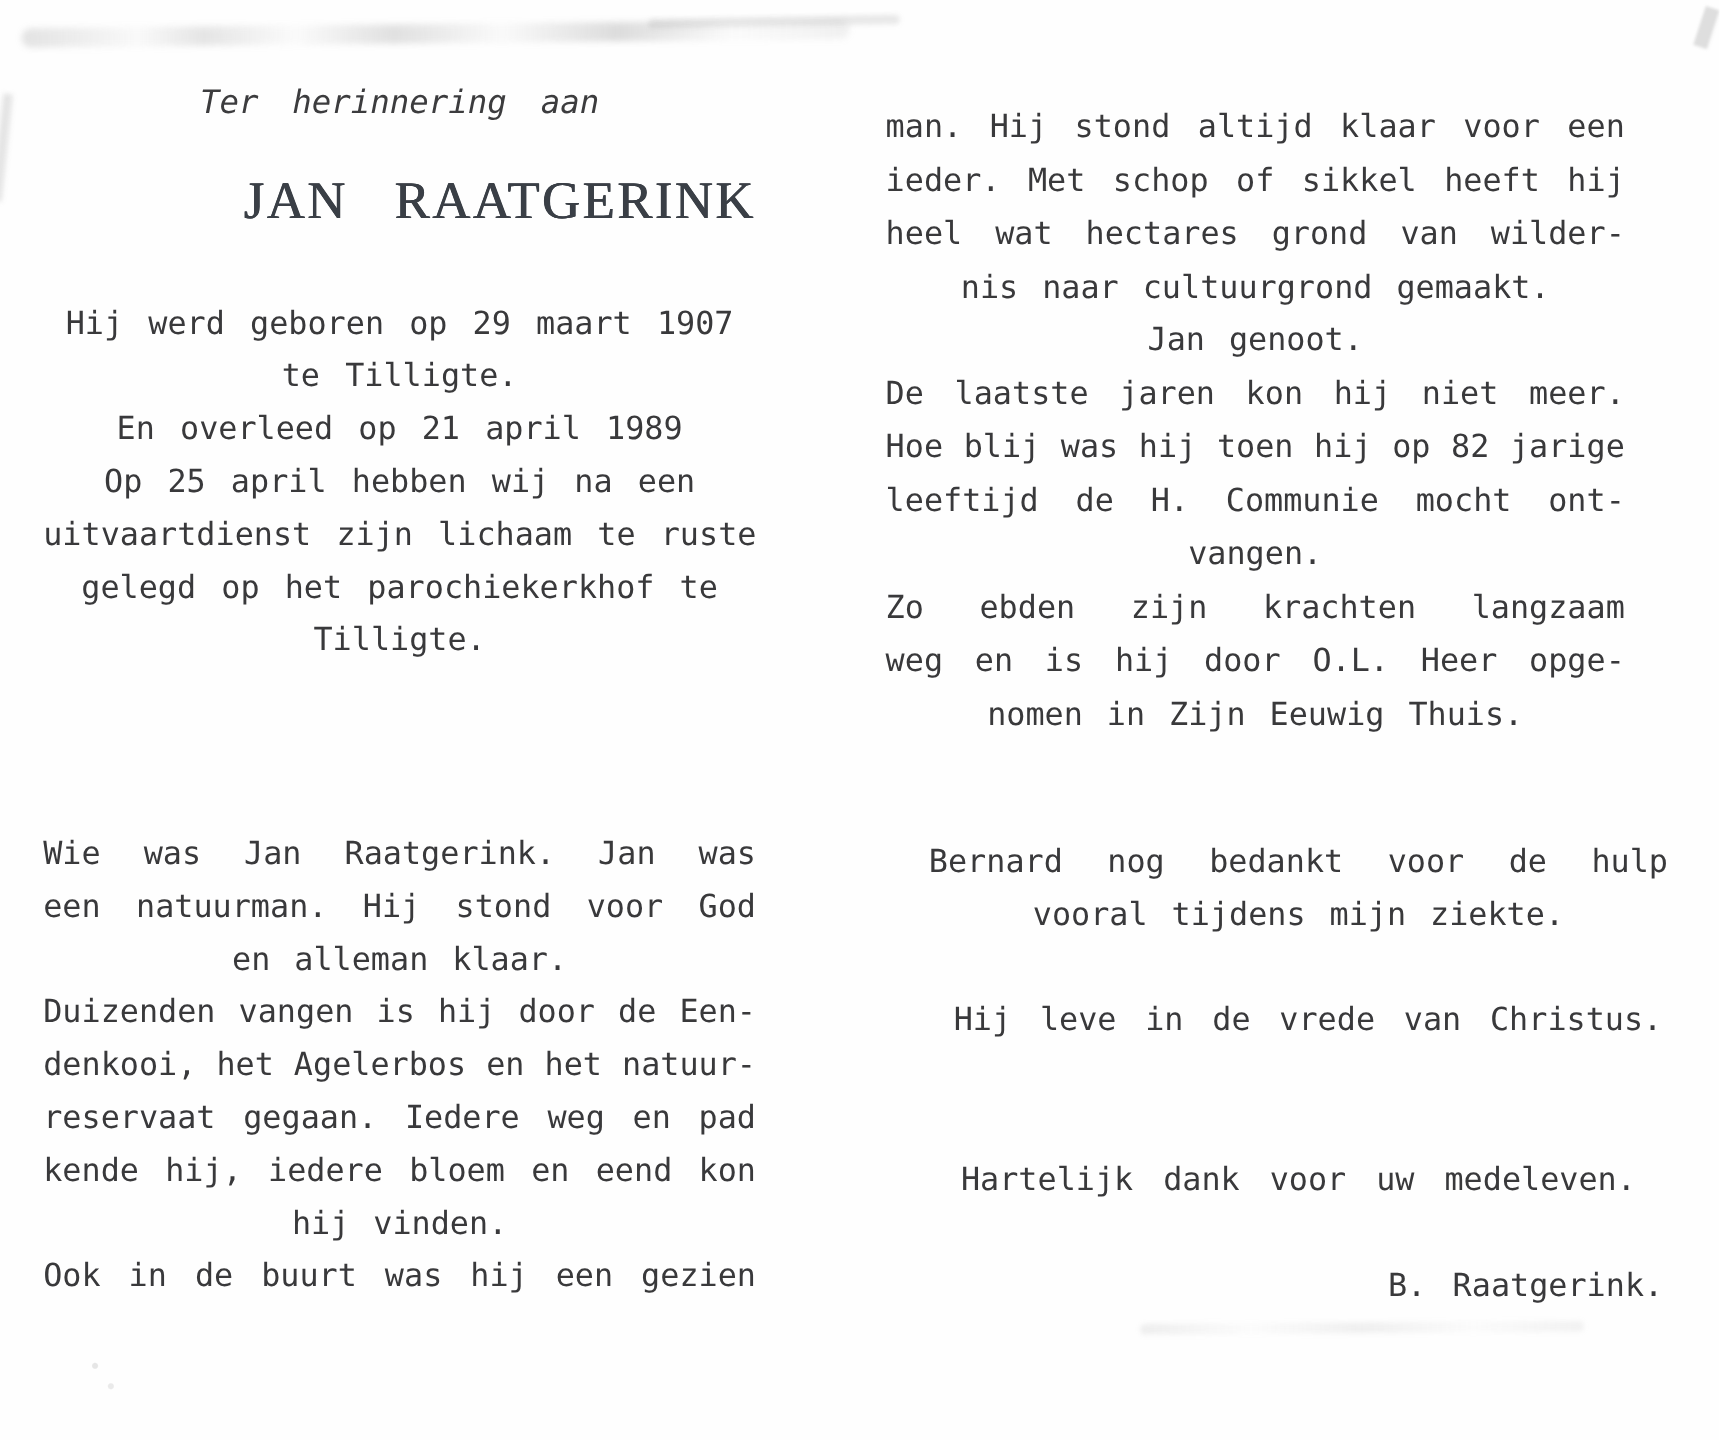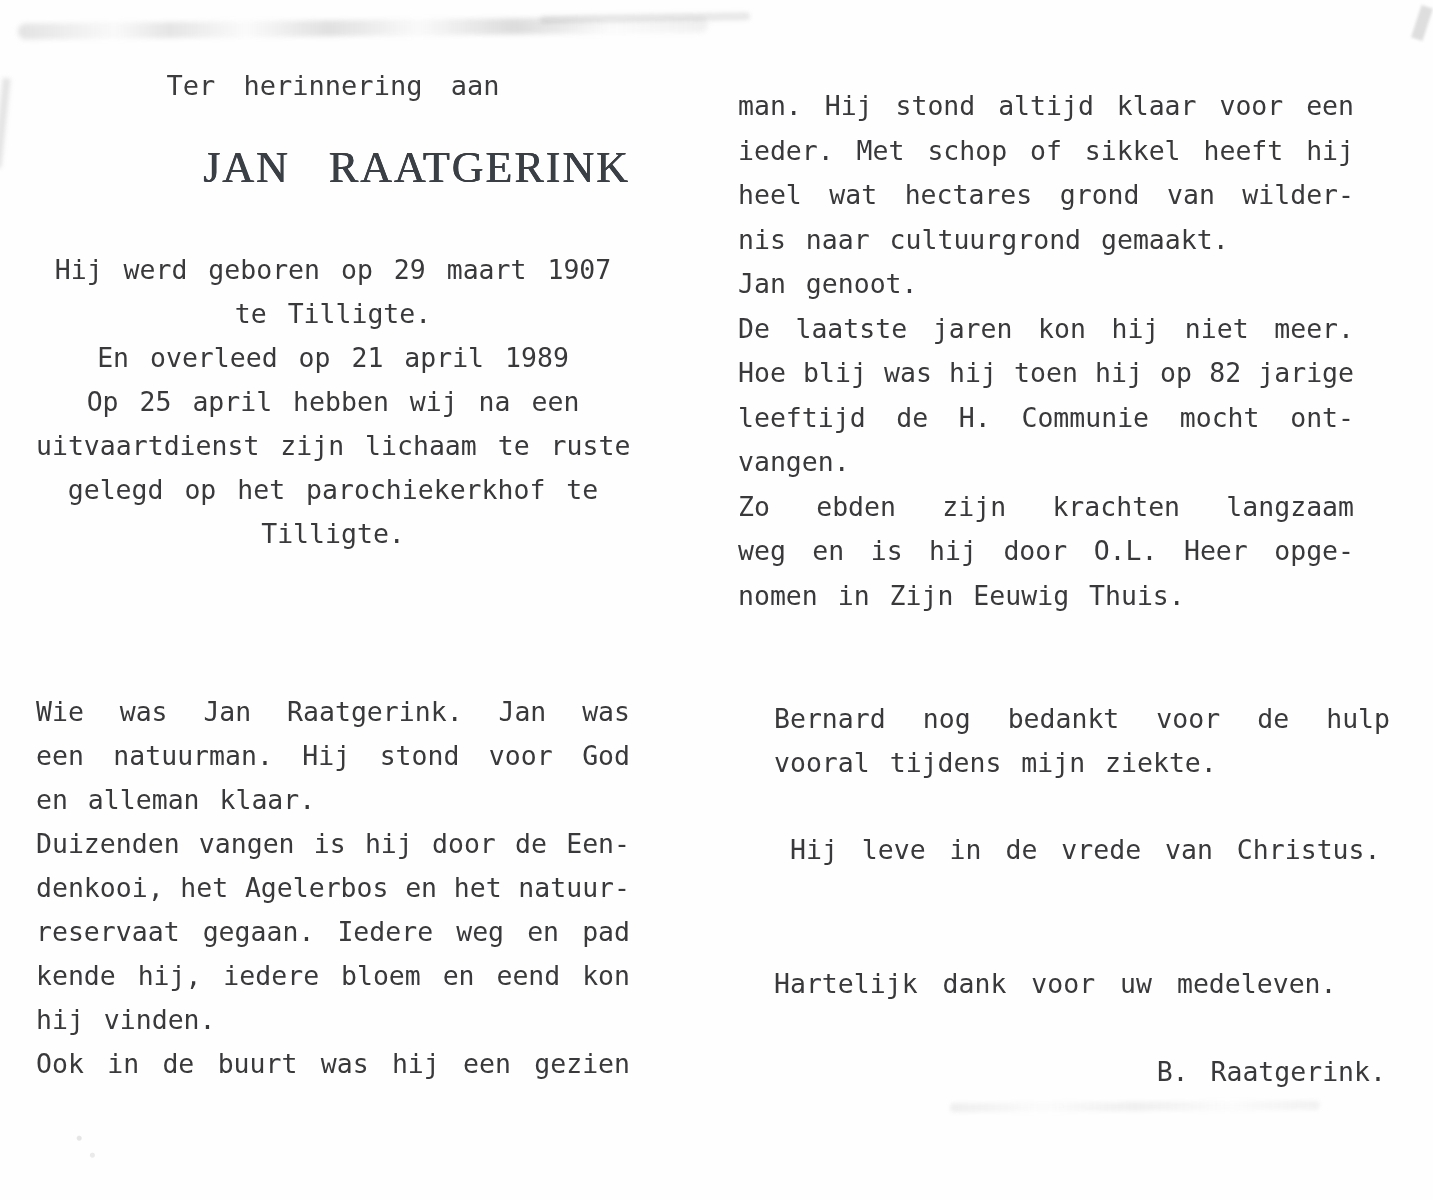--- a/index.html
+++ b/index.html
@@ -16,30 +16,31 @@
   }
   
   .block{position:absolute;}
   .line{
     font-size:26.5px;
     line-height:44px;
     color:#39393b;
     word-spacing:4px;
   }
   .jus{ text-align:justify; text-align-last:justify; word-spacing:normal; }
-  .lft{ text-align:left; white-space:nowrap; }
+  .lft{ text-align:center; white-space:nowrap; }
   .ctr{ text-align:center; white-space:nowrap; word-spacing:5px; }
   .rgt{ text-align:right; white-space:nowrap; word-spacing:6px; }
 
   #dedication{
     left:36px;top:66px;width:594px;
     text-align:center;
     font-size:27px;line-height:40px;
     word-spacing:12px;color:#3c3c3e;
     white-space:nowrap;
+    font-style:italic;
   }
   #title{
     left:36px;top:142px;width:594px;
     text-align:right;
     font-family:Liberation Serif, serif;
     font-size:44px;line-height:52px;
     letter-spacing:2px;word-spacing:26px;
     color:#3a3f46;
     text-shadow:0.3px 0 0 #3a3f46,-0.3px 0 0 #3a3f46;
     white-space:nowrap;

